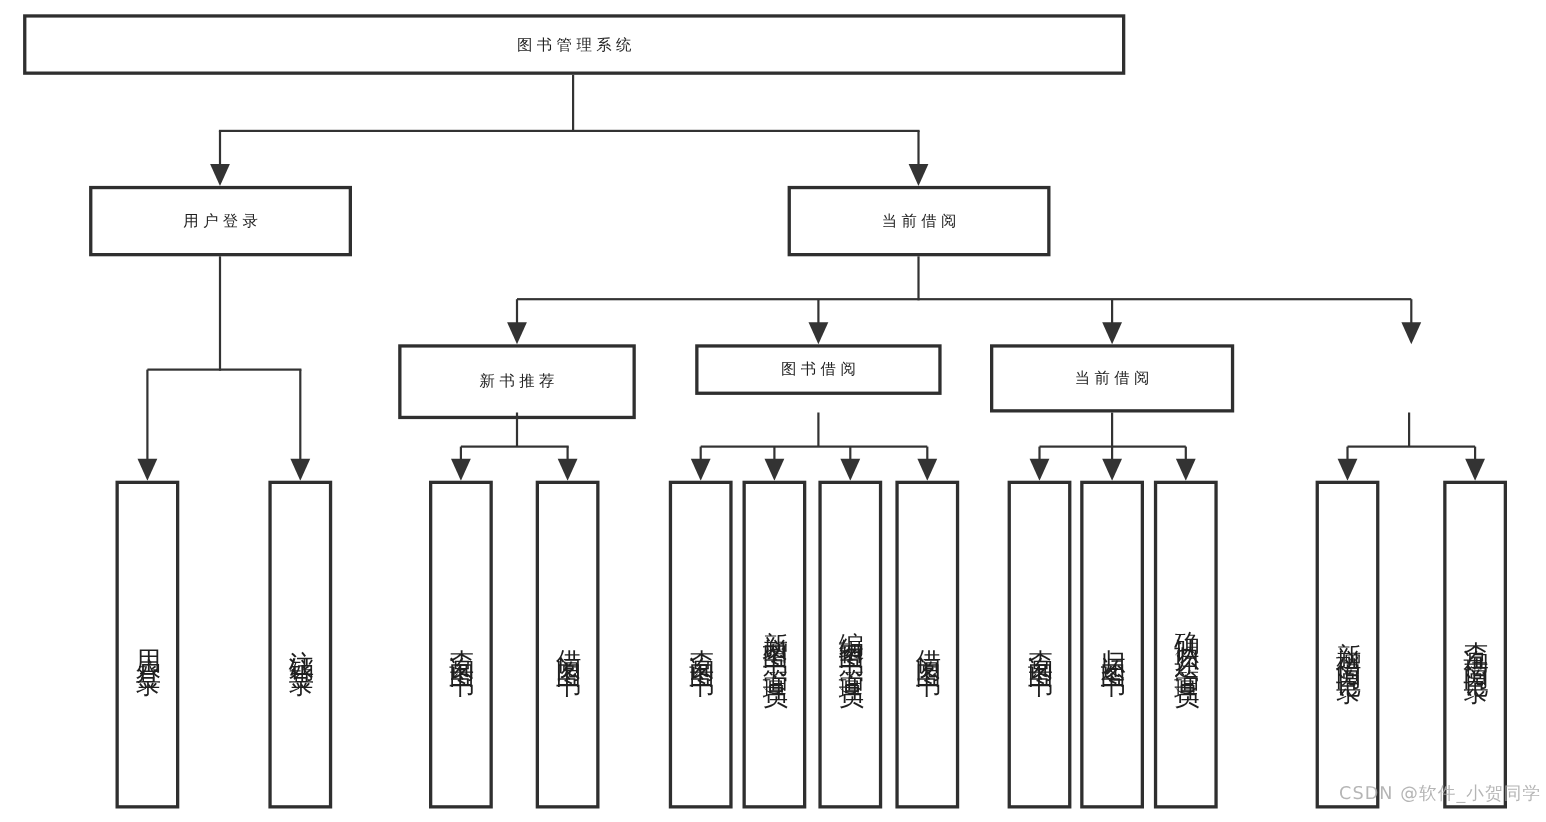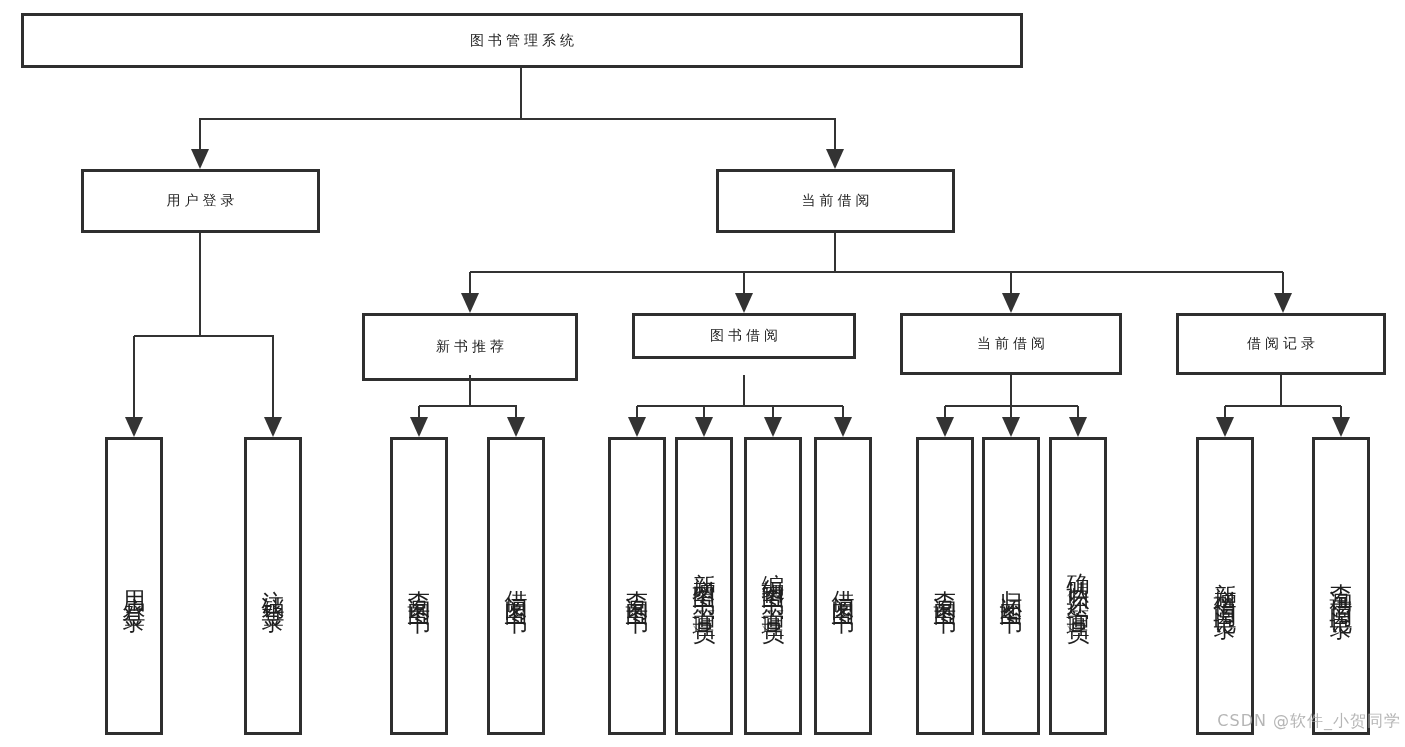--- a/index.html
+++ b/index.html
@@ -106,23 +106,20 @@
 
   <div class="box" style="left:362px; top:313px; width:216px; height:68px;">
     <span class="hlabel">新书推荐</span>
   </div>
   <div class="box" style="left:632px; top:313px; width:224px; height:46px;">
     <span class="hlabel">图书借阅</span>
   </div>
   <div class="box" style="left:900px; top:313px; width:222px; height:62px;">
     <span class="hlabel">当前借阅</span>
   </div>
-  <div class="box" style="left:1176px; top:313px; width:210px; height:62px;">
-    <span class="hlabel">借阅记录</span>
-  </div>
 
   <div class="vline" style="left:469px; top:375px; height:31px;"></div>
   <div class="hline" style="left:419px; top:405px; width:98px;"></div>
   <div class="vline" style="left:418px; top:406px; height:13px;"></div>
   <div class="arrow" style="left:410px; top:417px;"></div>
   <div class="vline" style="left:515px; top:406px; height:13px;"></div>
   <div class="arrow" style="left:507px; top:417px;"></div>
 
   <div class="vline" style="left:743px; top:375px; height:31px;"></div>
   <div class="hline" style="left:637px; top:405px; width:206px;"></div>

